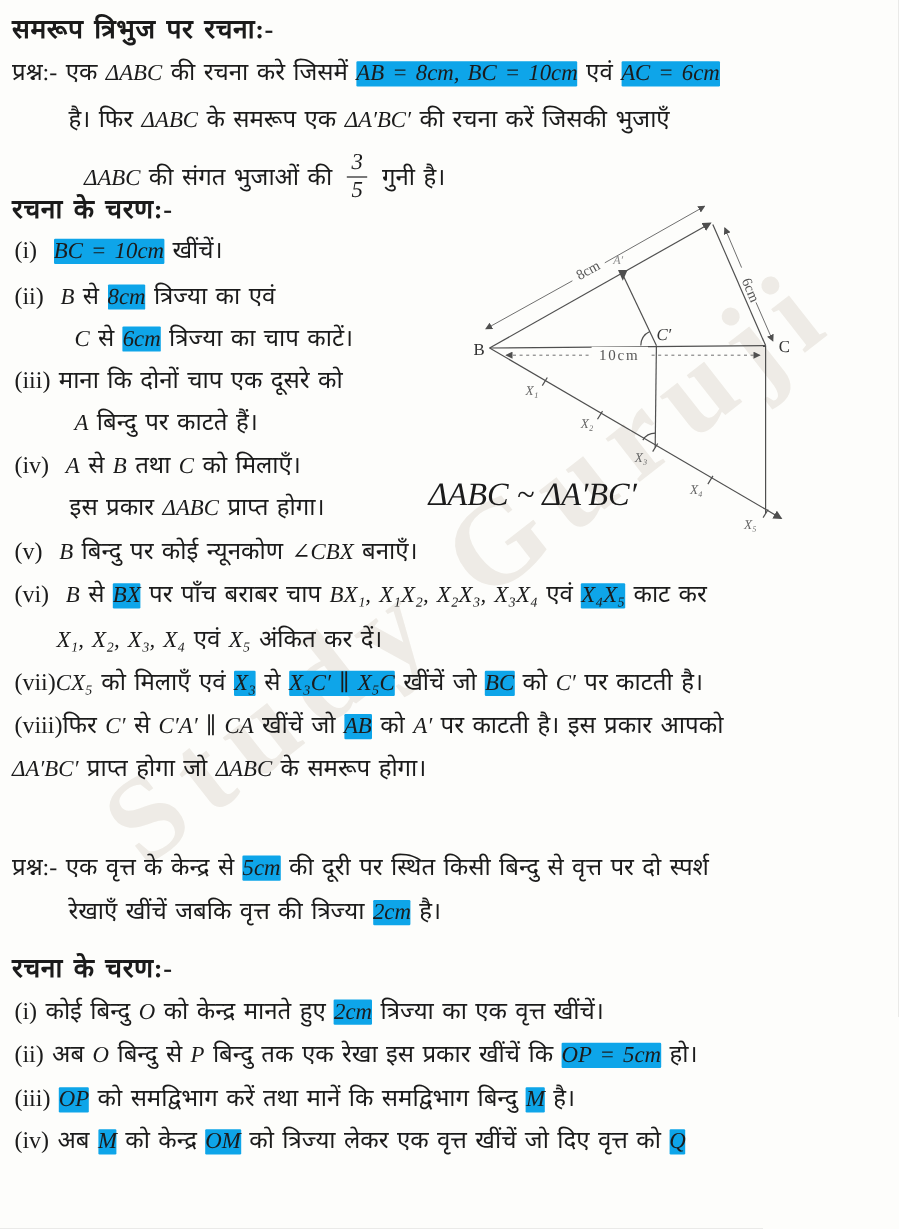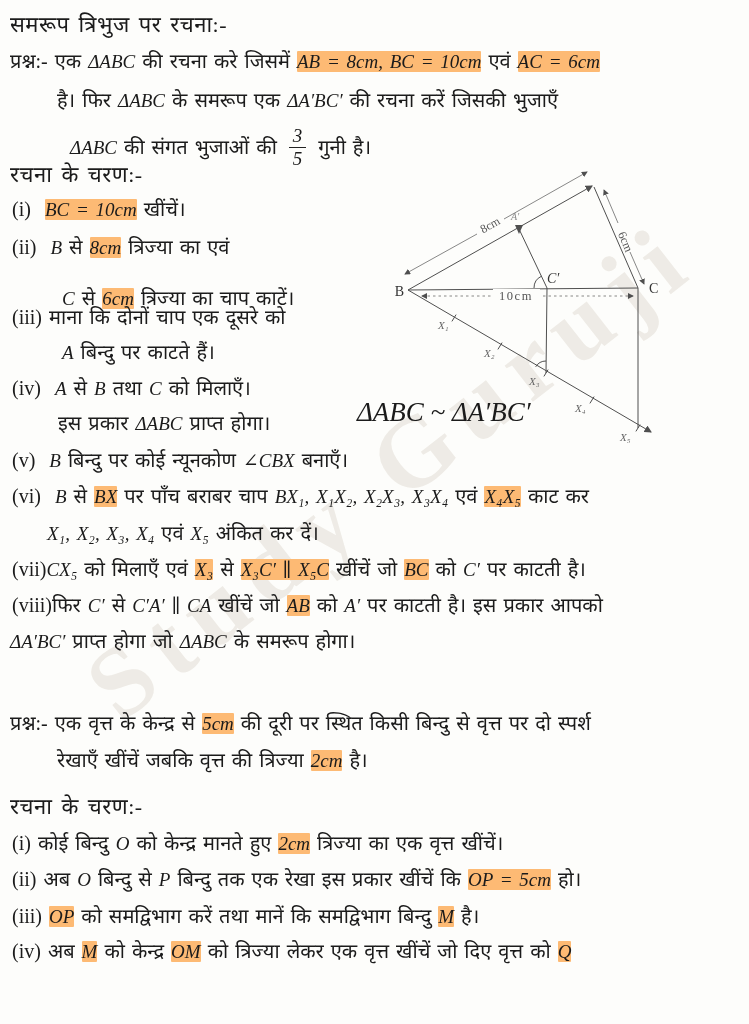--- a/index.html
+++ b/index.html
@@ -16,27 +16,27 @@
     font-size:100px;font-weight:600;letter-spacing:14px;
     color:rgba(185,175,156,0.22);white-space:nowrap;
     font-family:"Liberation Serif",serif;pointer-events:none;
   }
   .line{
     position:absolute;z-index:2;white-space:pre;
     font-size:20px;line-height:27px;word-spacing:2px;
   }
   .heading{
     position:absolute;z-index:2;white-space:pre;
-    font-size:22px;font-weight:400;letter-spacing:0.5px;word-spacing:3px;
+    font-size:22px;font-weight:700;letter-spacing:0.5px;word-spacing:3px;
   }
   .math{
     font-family:"Liberation Serif","DejaVu Serif",serif;
     font-style:italic;font-size:19px;
   }
-  .hl{background:#fdba74;border-radius:1px;margin-top:30px;}
+  .hl{background:#0ea5e9;border-radius:1px;margin-top:30px;}
   .hi{}
   .frac{
     display:inline-block;text-align:center;vertical-align:middle;
     font-style:italic;line-height:1.05;margin:0 5px;position:relative;top:-2px;
     font-size:19px;
   }
   .fn{display:block;padding:0 4px 1px;border-bottom:1.3px solid #222;}
   .fd{display:block;padding-top:1px;}
   #similarity{
     position:absolute;left:357px;top:397px;z-index:2;
@@ -53,21 +53,21 @@
   <div id="watermark">Study Guruji</div>
 
   <div class="heading" style="left:10px;top:8px">समरूप त्रिभुज पर रचना:-</div>
   <div class="line" style="left:10px;top:48px"><span class="hi">प्रश्न:- एक </span><span class="math">ΔABC</span><span class="hi"> की रचना करे जिसमें </span><span class="math hl">AB = 8cm, BC = 10cm</span><span class="hi"> एवं </span><span class="math hl">AC = 6cm</span></div>
   <div class="line" style="left:57px;top:87px"><span class="hi">है। फिर </span><span class="math">ΔABC</span><span class="hi"> के समरूप एक </span><span class="math">ΔA′BC′</span><span class="hi"> की रचना करें जिसकी भुजाएँ</span></div>
   <div class="line" style="left:70px;top:128px"><span class="math">ΔABC</span><span class="hi"> की संगत भुजाओं की </span><span class="frac"><span class="fn">3</span><span class="fd">5</span></span><span class="hi"> गुनी है।</span></div>
   <div class="heading" style="left:10px;top:158px">रचना के चरण:-</div>
 
   <div class="line" style="left:12px;top:196px"><span class="hi">(i)  </span><span class="math hl">BC = 10cm</span><span class="hi"> खींचें।</span></div>
   <div class="line" style="left:12px;top:234px"><span class="hi">(ii)  </span><span class="math">B</span><span class="hi"> से </span><span class="math hl">8cm</span><span class="hi"> त्रिज्या का एवं</span></div>
-  <div class="line" style="left:62px;top:285px"><span class="math">C</span><span class="hi"> से </span><span class="math hl">6cm</span><span class="hi"> त्रिज्या का चाप काटें।</span></div>
+  <div class="line" style="left:62px;top:269px"><span class="math">C</span><span class="hi"> से </span><span class="math hl">6cm</span><span class="hi"> त्रिज्या का चाप काटें।</span></div>
   <div class="line" style="left:12px;top:304px"><span class="hi">(iii) माना कि दोनों चाप एक दूसरे को</span></div>
   <div class="line" style="left:62px;top:339px"><span class="math">A</span><span class="hi"> बिन्दु पर काटते हैं।</span></div>
   <div class="line" style="left:12px;top:375px"><span class="hi">(iv)  </span><span class="math">A</span><span class="hi"> से </span><span class="math">B</span><span class="hi"> तथा </span><span class="math">C</span><span class="hi"> को मिलाएँ।</span></div>
   <div class="line" style="left:58px;top:410px"><span class="hi">इस प्रकार </span><span class="math">ΔABC</span><span class="hi"> प्राप्त होगा।</span></div>
   <div class="line" style="left:12px;top:483px"><span class="hi">(vi)  </span><span class="math">B</span><span class="hi"> से </span><span class="math hl">BX</span><span class="hi"> पर पाँच बराबर चाप </span><span class="math">BX₁, X₁X₂, X₂X₃, X₃X₄</span><span class="hi"> एवं </span><span class="math hl">X₄X₅</span><span class="hi"> काट कर</span></div>
   <div class="line" style="left:12px;top:447px"><span class="hi">(v)  </span><span class="math">B</span><span class="hi"> बिन्दु पर कोई न्यूनकोण </span><span class="math">∠CBX</span><span class="hi"> बनाएँ।</span></div>
   <div class="line" style="left:47px;top:520px"><span class="math">X₁, X₂, X₃, X₄</span><span class="hi"> एवं </span><span class="math">X₅</span><span class="hi"> अंकित कर दें।</span></div>
   <div class="line" style="left:12px;top:556px"><span class="hi">(vii)</span><span class="math">CX₅</span><span class="hi"> को मिलाएँ एवं </span><span class="math hl">X₃</span><span class="hi"> से </span><span class="math hl">X₃C′ ∥ X₅C</span><span class="hi"> खींचें जो </span><span class="math hl">BC</span><span class="hi"> को </span><span class="math">C′</span><span class="hi"> पर काटती है।</span></div>
   <div class="line" style="left:12px;top:592px"><span class="hi">(viii)फिर </span><span class="math">C′</span><span class="hi"> से </span><span class="math">C′A′ ∥ CA</span><span class="hi"> खींचें जो </span><span class="math hl">AB</span><span class="hi"> को </span><span class="math">A′</span><span class="hi"> पर काटती है। इस प्रकार आपको</span></div>
   <div class="line" style="left:10px;top:628px"><span class="math">ΔA′BC′</span><span class="hi"> प्राप्त होगा जो </span><span class="math">ΔABC</span><span class="hi"> के समरूप होगा।</span></div>

